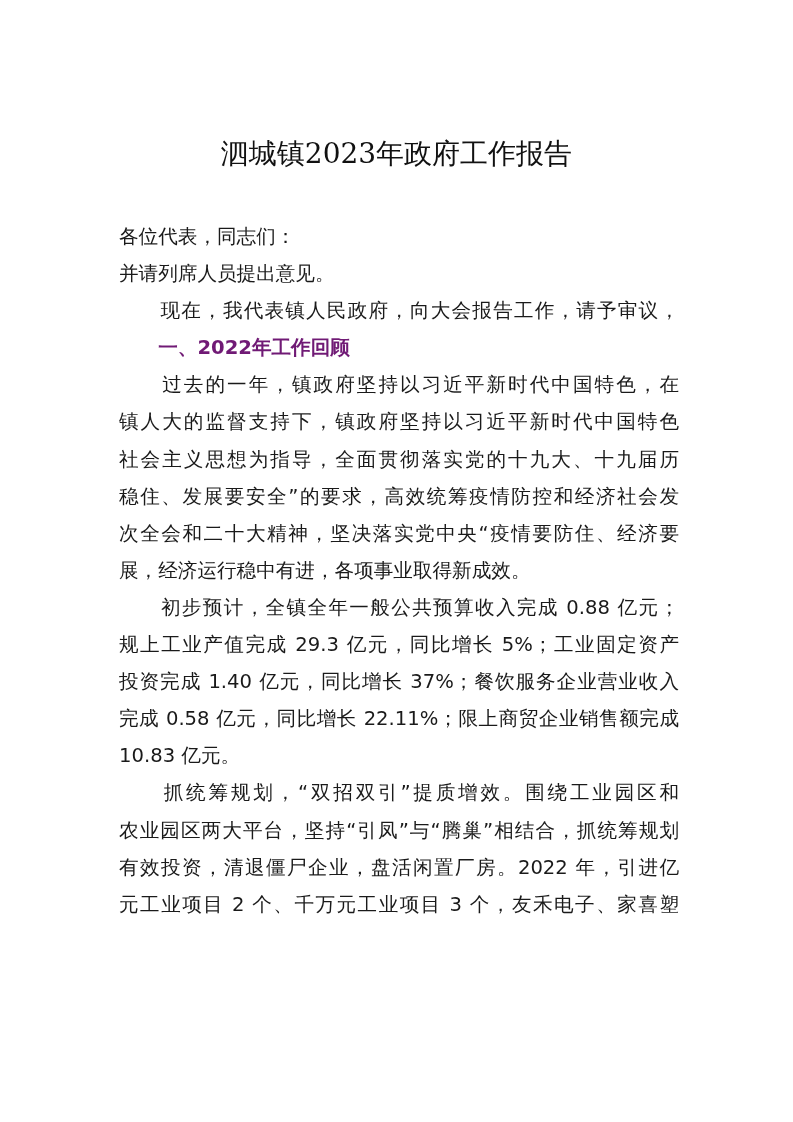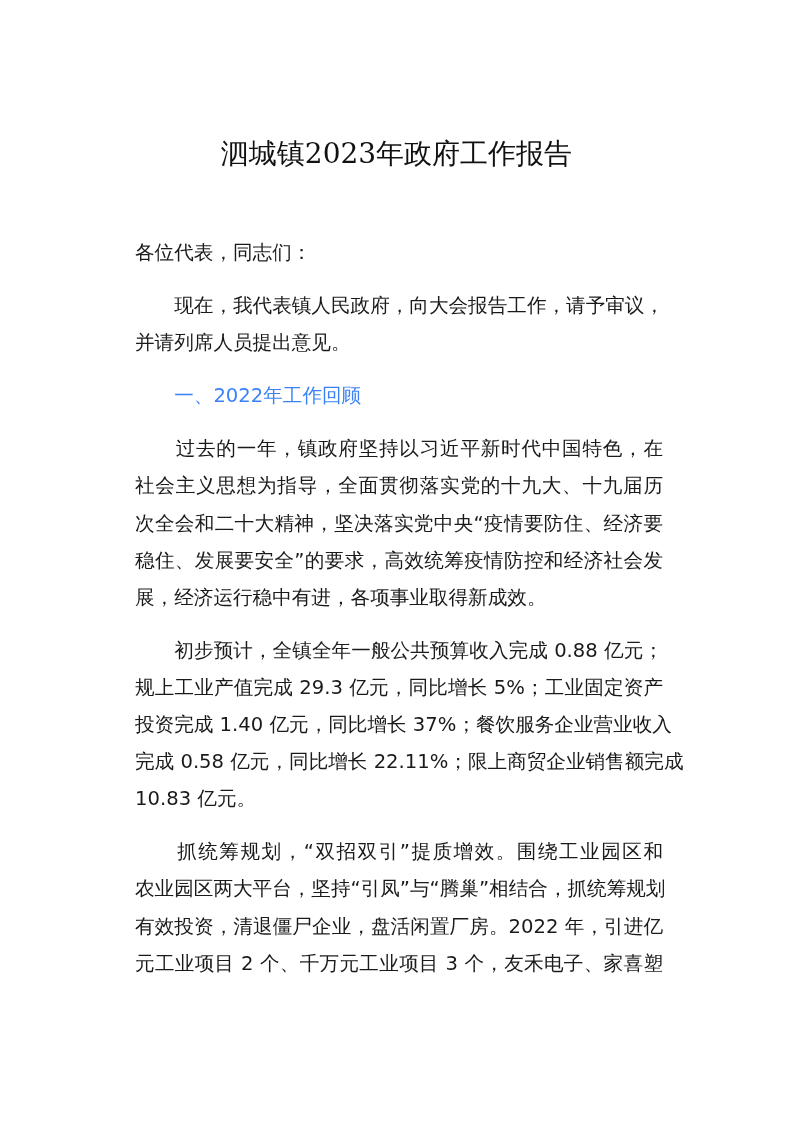--- a/index.html
+++ b/index.html
@@ -9,49 +9,50 @@
     position: absolute; left: 0; top: 136px; width: 793px; text-align: center;
     font-family: "DejaVu Serif", "Liberation Serif", serif;
     font-size: 28px; color: #111; line-height: 36px; letter-spacing: 0px;
   }
   .body {
     position: absolute; left: 119px; top: 218px; width: 560px;
     font-family: "DejaVu Sans", "Liberation Sans", sans-serif;
     font-size: 19.6px; color: #1a1a1a; line-height: 37.1px;
     text-align: justify; text-justify: inter-character;
   }
-  .p { margin: 16px; }
+  .p { margin: 0; }
   .line { display:block; white-space: nowrap; text-align-last: justify; text-align: justify; }
   .last { text-align-last: left; }
 </style>
 </head>
 <body>
 
 <div class="page">
   <div class="title">泗城镇2023年政府工作报告</div>
 
   <div class="body">
     <div class="p">
       <span class="line last">各位代表，同志们：</span>
     </div>
 
     <div class="p">
+      <span class="line last">并请列席人员提出意见。</span>
       <span class="line">　　现在，我代表镇人民政府，向大会报告工作，请予审议，</span>
-      <span class="line last">并请列席人员提出意见。</span>
     </div>
 
     <div class="p h1-wrap">
-      <span class="line last" style="font-weight:normal;color:#3b82f6;">　　一、2022年工作回顾</span>
+      <span class="line last" style="font-weight:bold;color:#701a75;">　　一、2022年工作回顾</span>
     </div>
 
     <div class="p">
       <span class="line">　　过去的一年，镇政府坚持以习近平新时代中国特色，在</span>
+      <span class="line">镇人大的监督支持下，镇政府坚持以习近平新时代中国特色</span>
       <span class="line">社会主义思想为指导，全面贯彻落实党的十九大、十九届历</span>
+      <span class="line">稳住、发展要安全”的要求，高效统筹疫情防控和经济社会发</span>
       <span class="line">次全会和二十大精神，坚决落实党中央“疫情要防住、经济要</span>
-      <span class="line">稳住、发展要安全”的要求，高效统筹疫情防控和经济社会发</span>
       <span class="line last">展，经济运行稳中有进，各项事业取得新成效。</span>
     </div>
 
     <div class="p">
       <span class="line">　　初步预计，全镇全年一般公共预算收入完成 0.88 亿元；</span>
       <span class="line">规上工业产值完成 29.3 亿元，同比增长 5%；工业固定资产</span>
       <span class="line">投资完成 1.40 亿元，同比增长 37%；餐饮服务企业营业收入</span>
       <span class="line">完成 0.58 亿元，同比增长 22.11%；限上商贸企业销售额完成</span>
       <span class="line last">10.83 亿元。</span>
     </div>

